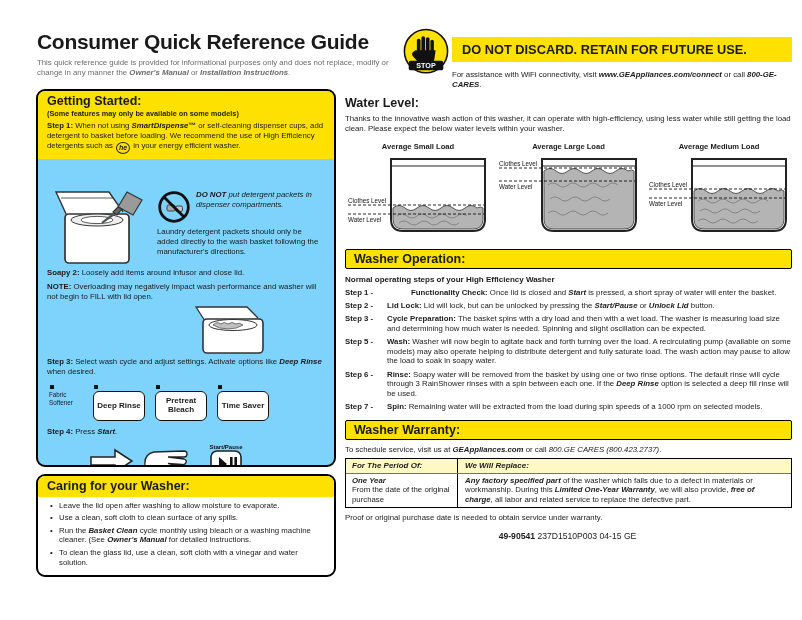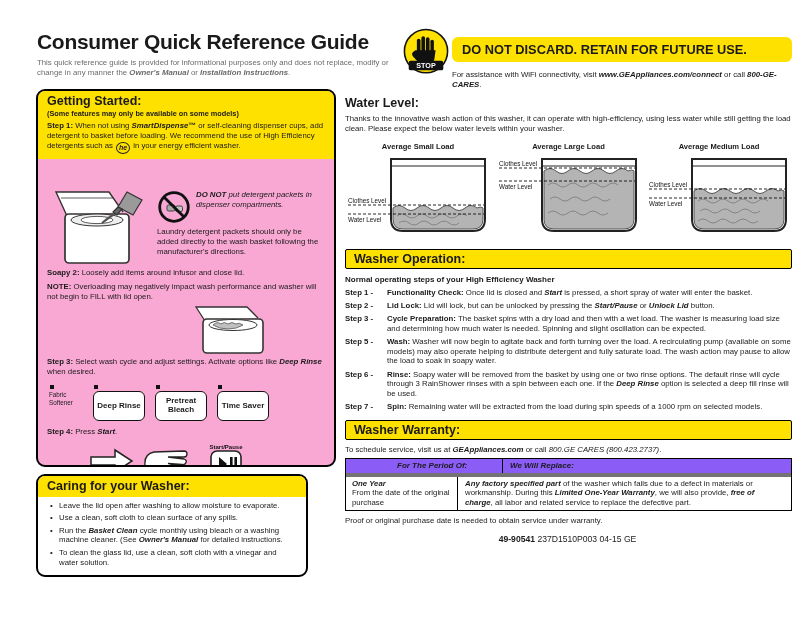--- a/index.html
+++ b/index.html
@@ -6,27 +6,27 @@
   * { margin:0; padding:0; box-sizing:border-box; }
   html,body { background:#ffffff; }
   body { font-family:"Liberation Sans", sans-serif; color:var(--ink); }
   .page { position:relative; width:802px; height:620px; background:#fff; overflow:hidden; }
 
   
   .doc-title { position:absolute; left:37px; top:30px; font-size:21px; font-weight:bold; letter-spacing:-0.3px; }
   .doc-subtitle { position:absolute; left:37px; top:58px; width:368px; font-size:7.8px; line-height:1.25; color:#6b6b6b; }
   .stop-icon { position:absolute; left:402px; top:28px; width:48px; height:54px; }
   .banner { position:absolute; left:452px; top:37px; width:340px; height:25px; background:var(--yellow);
-            display:flex; align-items:center; padding-left:10px; font-weight:bold; font-size:12.8px;border-radius:6px; }
+            display:flex; align-items:center; padding-left:10px; font-weight:bold; font-size:12.8px; }
   .wifi-note { position:absolute; left:452px; top:70px; width:335px; font-size:7.8px; line-height:1.25; }
 
   
   .gs-box { position:absolute; left:36px; top:89px; width:300px; height:378px;
-            border:2px solid #000; border-radius:9px; overflow:hidden; background:#f9a8d4; }
-  .care-box { position:absolute; left:36px; top:474px; width:272px; height:103px;
+            border:2px solid #000; border-radius:9px; overflow:hidden; background:#7dd3fc; }
+  .care-box { position:absolute; left:36px; top:474px; width:300px; height:103px;
             border:2px solid #000; border-radius:9px; overflow:hidden; background:#fff; }
   .sec-header { background:var(--yellow); padding:3px 9px 4px; }
   .sec-title { font-size:12.5px; font-weight:bold; }
   .sec-sub { font-size:7.3px; font-weight:bold; margin-top:1px; }
   .sec-header .para { margin:3px 0 1px; }
 
   .gs-body { padding:4px 9px 2px; font-size:7.8px; line-height:1.26;margin-top:24px; }
   .para { font-size:7.8px; line-height:1.26; margin-bottom:4px; }
   .gs-row1 { display:flex; gap:6px; margin:1px 0 2px; }
   .gs-row1-right { flex:1; padding-top:2px; }
@@ -63,21 +63,21 @@
   .op-bar { margin-top:10px; }
   .op-intro { font-size:8px; font-weight:bold; margin:6px 0 4px; }
   .op-step { display:flex; margin-bottom:3.5px; }
   .op-label { width:42px; flex-shrink:0; font-weight:bold; font-size:7.8px; line-height:1.24; }
   .op-text { flex:1; font-size:7.8px; line-height:1.24; }
 
   .wr-bar { margin-top:8px; }
   .wr-intro { font-size:7.8px; margin:5px 0 4px; }
   .wr-table { border:1.4px solid #000; }
   .wr-row { display:flex; }
-  .wr-thead { border-bottom:4px solid #737373; background:#8b5cf6;padding-left:45px; }
+  .wr-thead { border-bottom:1px solid #737373; background:#fef9c3; }
   .wr-cell-left { width:112px; flex-shrink:0; border-right:1px solid #000; padding:2px 6px; font-size:7.8px; line-height:1.25; }
   .wr-cell-right { flex:1; padding:2px 7px; font-size:7.8px; line-height:1.25; }
   .wr-thead .wr-cell-left, .wr-thead .wr-cell-right { font-weight:bold; font-style:italic; font-size:8px; }
   .wr-period-title { font-weight:bold; font-style:italic; }
   .wr-footer { font-size:7.8px; margin-top:5px; }
   .doc-number { text-align:center; margin-top:9px; font-size:8.6px; padding-right:2px; }
   .doc-number .bold { font-weight:bold; }
 
   svg { display:block; }
 </style>
@@ -266,21 +266,21 @@
           <text x="3" y="53" font-size="6.3" fill="#111">Water Level</text>
         </svg>
       </div>
     </div>
 
     <div class="bar op-bar">Washer Operation:</div>
     <p class="op-intro">Normal operating steps of your High Efficiency Washer</p>
 
     <div class="op-step">
       <span class="op-label">Step 1 -</span>
-      <span class="op-text"><span style="font-weight: bold;">Functionality Check: </span><span>Once lid is closed and </span><span style="font-weight: bold; font-style: italic;">Start</span><span> is pressed, a short spray of water will enter the basket.</span></span>
+      <span class="op-text"><span style="font-weight: bold; margin-left: 24px;">Functionality Check: </span><span>Once lid is closed and </span><span style="font-weight: bold; font-style: italic;">Start</span><span> is pressed, a short spray of water will enter the basket.</span></span>
     </div>
     <div class="op-step">
       <span class="op-label">Step 2 -</span>
       <span class="op-text"><span style="font-weight: bold;">Lid Lock: </span><span>Lid will lock, but can be unlocked by pressing the </span><span style="font-weight: bold; font-style: italic;">Start/Pause</span><span> or </span><span style="font-weight: bold; font-style: italic;">Unlock Lid</span><span> button.</span></span>
     </div>
     <div class="op-step">
       <span class="op-label">Step 3 -</span>
       <span class="op-text"><span style="font-weight: bold;">Cycle Preparation: </span><span>The basket spins with a dry load and then with a wet load. The washer is measuring load size and determining how much water is needed. Spinning and slight oscillation can be expected.</span></span>
     </div>
     <div class="op-step">

